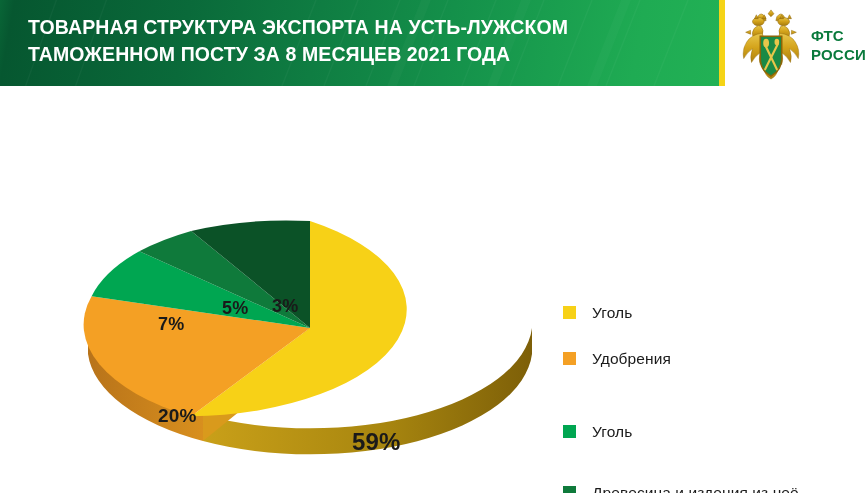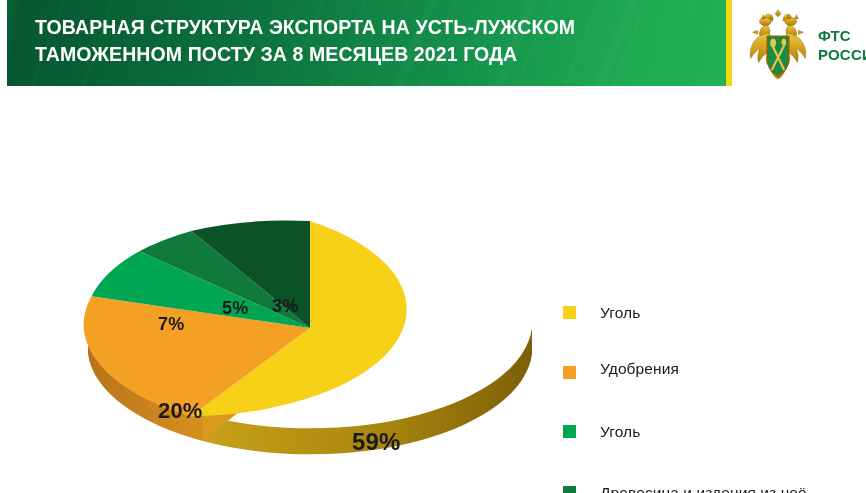--- a/index.html
+++ b/index.html
@@ -11,21 +11,21 @@
     height: 493px;
     background: #ffffff;
     font-family: "Liberation Sans", sans-serif;
     overflow: hidden;
     position: relative;
   }
 
   
   #header-bar {
     position: absolute;
-    left: 7px; top: 0;
+    left: 0; top: 0;
     width: 696px;
     height: 88px;
     background: #ffffff;
   }
   #header-green-band {
     position: absolute;
     left: 0; top: 0;
     width: 719px;
     height: 86px;
     background: linear-gradient(100deg, #06573093 0%, #065730 2%, #0a6a3a 26%, #14904a 62%, #1fab53 88%, #22b155 100%);
@@ -95,51 +95,51 @@
 
   .pct-label {
     position: absolute;
     color: #1a1a1a;
     font-size: 18px;
     font-weight: bold;
     letter-spacing: .2px;
     white-space: nowrap;
   }
   #pct-0 { left: 352px; top: 340px; font-size: 24px; }
-  #pct-1 { left: 158px; top: 310px; font-size: 22px; }
+  #pct-1 { left: 158px; top: 317px; font-size: 19px; }
   #pct-2 { left: 158px; top: 226px; }
   #pct-3 { left: 222px; top: 210px; }
   #pct-4 { left: 272px; top: 208px; }
 
   
   #legend {
     position: absolute;
     left: 563px; top: 215px;
     width: 295px;
   }
   .legend-item {
     position: absolute;
     display: flex;
     align-items: flex-start;
-    gap: 24px;
+    gap: 16px;
     width: 290px;
   }
   .legend-swatch {
     width: 13px; height: 13px;
     flex: 0 0 13px;
     margin-top: 3px;
   }
   .legend-label {
     color: #1a1a1a;
     font-size: 15.5px;
     line-height: 20px;
     letter-spacing: .1px;
   }
   #legend-item-0 { top: 0px; }
-  #legend-item-1 { top: 56px; align-items: flex-end; }
+  #legend-item-1 { top: 46px; }
   #legend-item-2 { top: 119px; }
   #legend-item-3 { top: 180px; }
 </style>
 </head>
 <body>
 
 <div id="header-bar">
 
   <div id="header-green-band">
     <svg id="header-pattern" viewBox="0 0 719 86" preserveAspectRatio="none">

